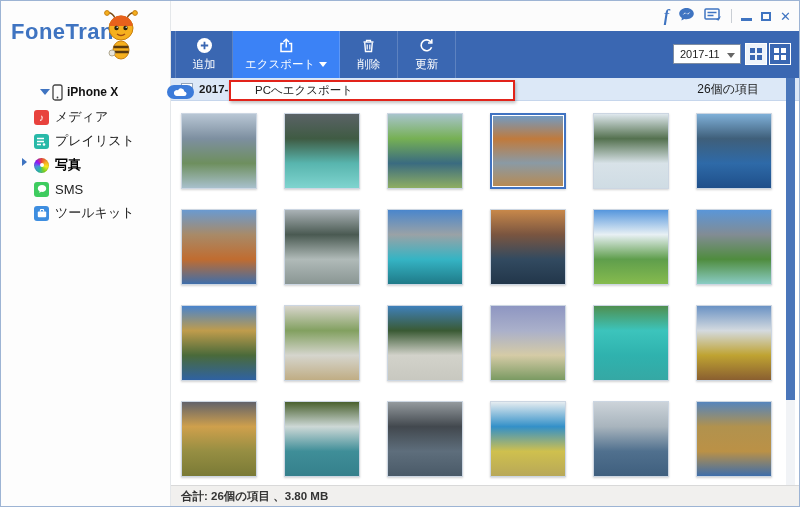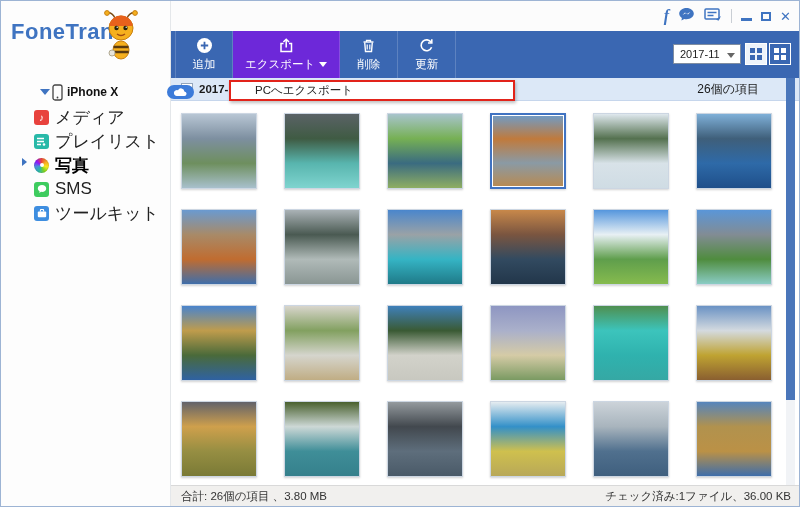--- a/index.html
+++ b/index.html
@@ -33,21 +33,21 @@
     border-left:5px solid #3f74c1;
   }
   .phone-ic { position:absolute; left:19px; top:3px; }
   .device-label { position:absolute; left:34px; top:4px; font-size:12px; font-weight:bold; color:#111; }
   .cloud-pill {
     position:absolute; right:8px; top:4px; width:27px; height:14px;
     background:#3c7bd9; border-radius:8px; display:flex; align-items:center; justify-content:center;
   }
   .nav { position:absolute; left:0; top:104px; width:100%; list-style:none; }
   .nav li { position:relative; height:24px; display:flex; align-items:center; padding-left:33px; cursor:pointer; }
-  .nav li .lbl { font-size:17px; color:#222; }
+  .nav li .lbl { font-size:13px; color:#222; }
   .nav li.selected .lbl { font-weight:bold; color:#000; }
   .ic {
     position:absolute; left:33px; width:15px; height:15px; border-radius:3px;
     display:flex; align-items:center; justify-content:center;
   }
   .nav li { padding-left:54px; }
   .ic-media { background:#e8423d; color:#fff; font-size:10px; }
   .ic-playlist { background:#28b9a8; }
   .ic-photos {
     border-radius:50%;
@@ -73,21 +73,21 @@
   .toolbar {
     position:absolute; left:170px; top:30px; right:0; height:47px;
     background:#3a67b2; display:flex; align-items:stretch; z-index:2;
   }
   .tool-btn {
     min-width:58px; padding:0 12px; display:flex; flex-direction:column;
     align-items:center; justify-content:center; gap:3px;
     color:#fff; font-size:11.5px; cursor:pointer; border-right:1px solid rgba(255,255,255,.18);
   }
   .tool-btn:first-child { border-left:1px solid rgba(255,255,255,.18); margin-left:4px; }
-  .tool-btn.active { background:#6d28d9; }
+  .tool-btn.active { background:#3b82f6; }
   .caret { display:inline-block; margin-left:4px; width:0; height:0;
     border-left:4px solid transparent; border-right:4px solid transparent; border-top:5px solid #fff; vertical-align:middle; }
   .date-select {
     position:absolute; right:58px; top:13px; width:68px; height:20px;
     background:#fff; border:1px solid #7f8da1; display:flex; align-items:center;
     font-size:11px; color:#222; padding-left:6px; cursor:pointer;
   }
   .date-caret { position:absolute; right:5px; top:8px; width:0; height:0;
     border-left:4px solid transparent; border-right:4px solid transparent; border-top:5px solid #666; }
   .view-group { position:absolute; right:8px; top:12px; display:flex; gap:2px; }
@@ -144,21 +144,21 @@
     background:#f1f3f6; z-index:2;
   }
   .scroll-thumb { position:absolute; top:0; left:0; width:100%; height:322px; background:#4a76ba; cursor:grab; }
 
   
   .statusbar {
     position:absolute; left:170px; bottom:0; right:0; height:21px;
     background:#f1f0ee; border-top:1px solid #d9d9d9;
     display:flex; align-items:center; font-size:11.5px; color:#333; z-index:3;
   }
-  .sb-left { margin-left:10px; }
+  .sb-left { margin-left:10px;font-weight:bold; }
   .sb-right { margin-left:auto; margin-right:8px; }
 </style>
 </head>
 <body>
 
 <div class="window">
 
   <div class="sidebar">
     <div class="logo">FoneTrans</div>
     <div class="mascot">
@@ -353,16 +353,15 @@
         <div class="thumb" title="autumn mountains mirrored in lake" style="background: linear-gradient(rgb(85, 132, 188), rgb(177, 146, 78), rgb(187, 145, 70), rgb(63, 110, 170));"></div>
       </div>
   </div>
 
   <div class="scrollbar">
     <div class="scroll-thumb"></div>
   </div>
 
   <div class="statusbar">
     <span class="sb-left">合計: 26個の項目 、3.80 MB</span>
-    <span class="sb-right">チェック済み:1ファイル、36.00 KB</span>
   </div>
 
 </div>
 
 </body></html>

